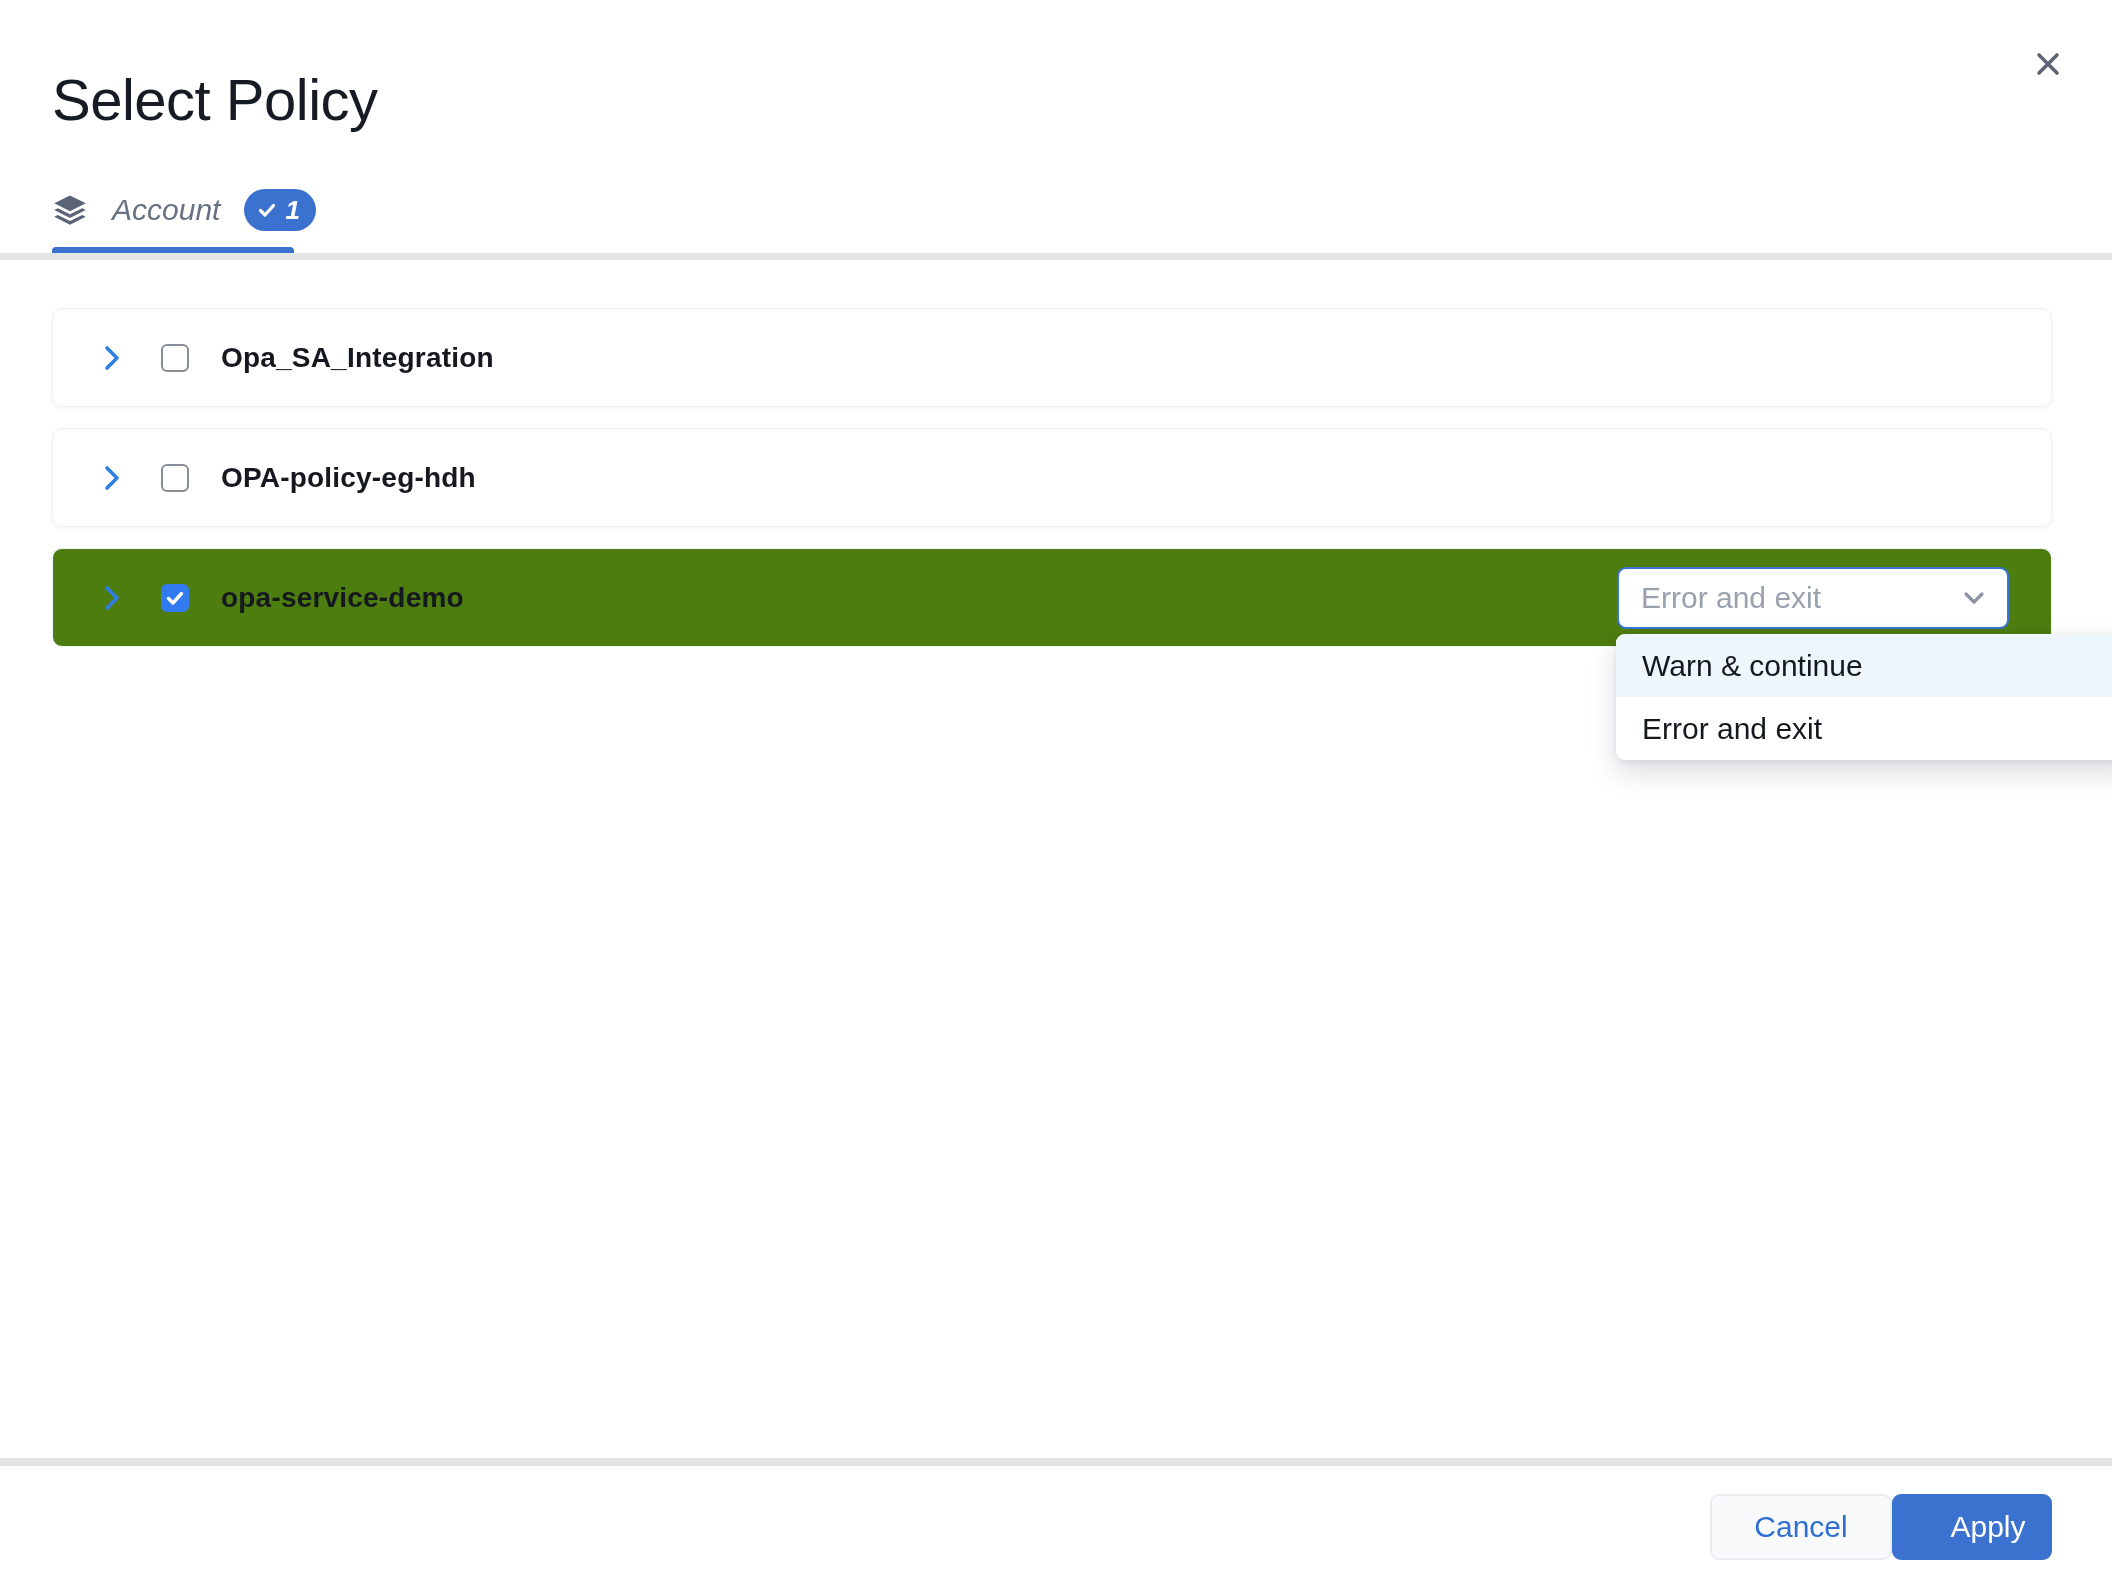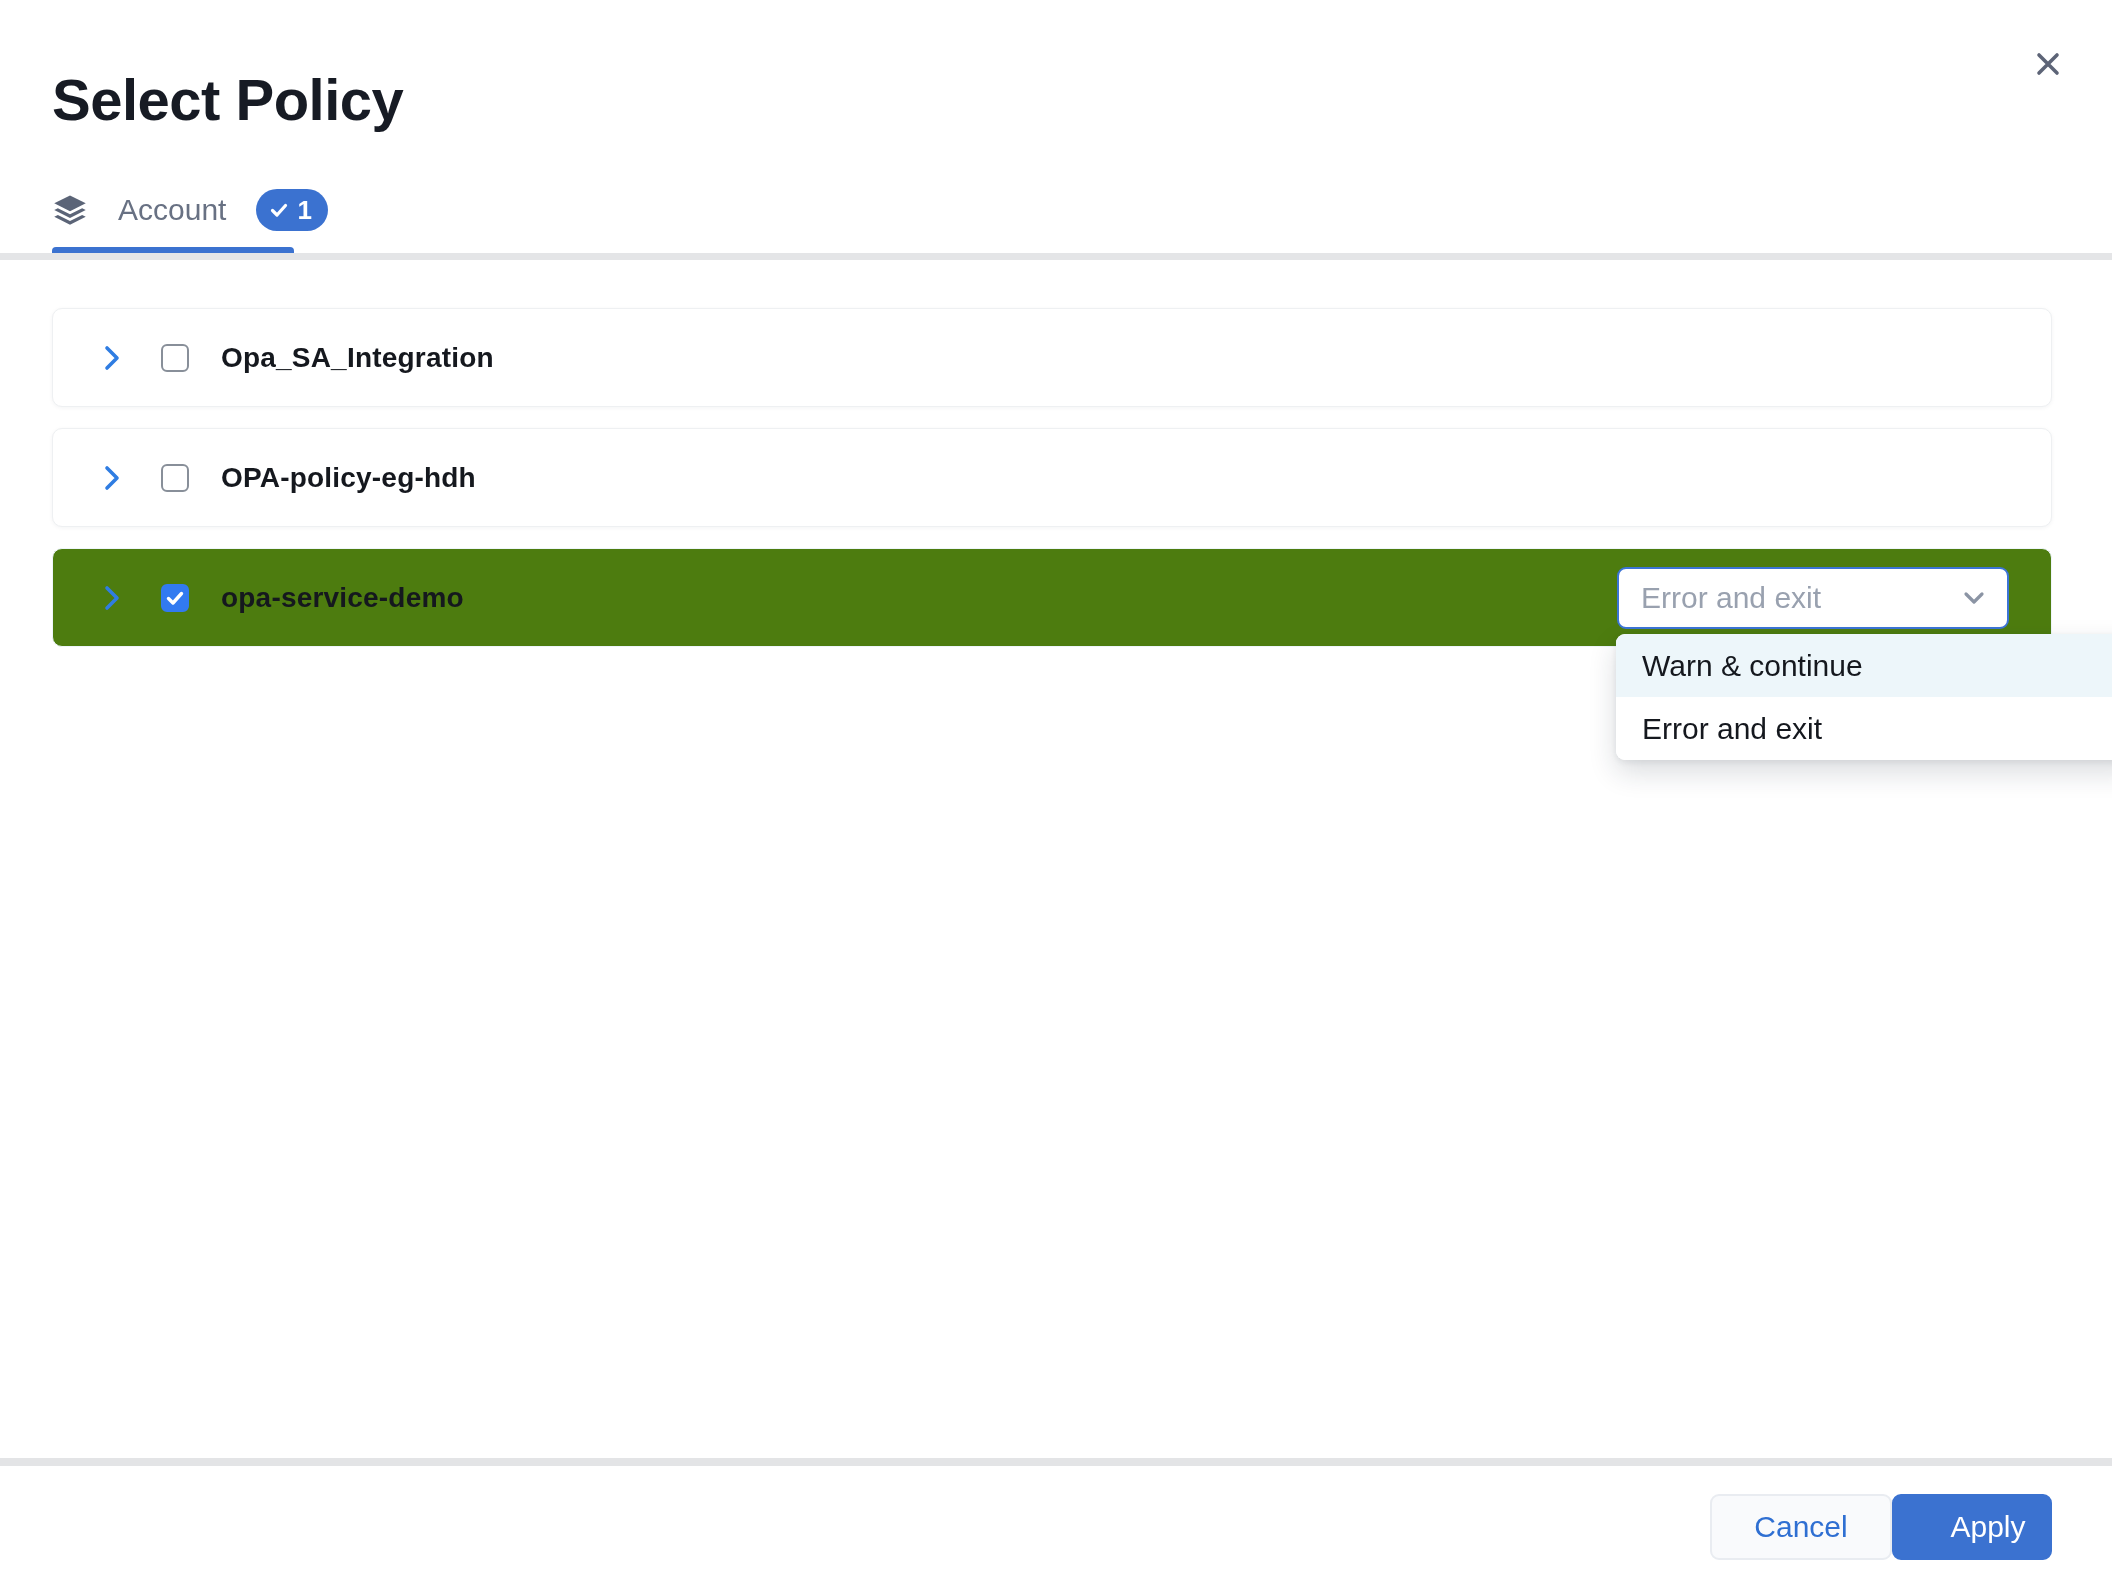--- a/index.html
+++ b/index.html
@@ -4,25 +4,25 @@
 <style>
   html,body{margin:0;padding:0;background:#ffffff;overflow:hidden;}
   *{box-sizing:border-box;font-family:"Liberation Sans","DejaVu Sans",sans-serif;}
   .page{position:relative;width:2112px;height:1580px;background:#ffffff;}
 
   
   .close-btn{position:absolute;top:44px;right:44px;width:40px;height:40px;display:flex;
     align-items:center;justify-content:center;cursor:pointer;}
 
   
-  .title{position:absolute;left:52px;top:66px;font-size:58px;font-weight:700;color:#171b24;
+  .title{position:absolute;left:52px;top:66px;font-size:58px;font-weight:400;color:#171b24;
     letter-spacing:-0.5px;}
 
   
-  .tabbar{position:absolute;left:52px;top:186px;display:flex;align-items:center;gap:30px;height:48px;}
+  .tabbar{position:absolute;left:52px;top:186px;display:flex;align-items:center;gap:24px;height:48px;font-style:italic;}
   .tab-label{font-size:30px;font-weight:500;color:#687183;}
   .tab-badge{display:flex;align-items:center;gap:7px;background:#3b72d0;color:#ffffff;
     border-radius:999px;height:42px;padding:0 16px 0 12px;font-size:26px;font-weight:600;}
   .tab-underline{position:absolute;left:52px;top:247px;width:242px;height:6px;background:#3b72d0;
     border-radius:4px 4px 0 0;z-index:2;}
   .top-divider{position:absolute;left:0;top:253px;width:2112px;height:7px;background:#e4e5e7;}
 
   
   .list{position:absolute;left:52px;top:308px;width:2000px;}
   .row{position:relative;height:99px;margin-bottom:21px;border-radius:10px;background:#ffffff;

